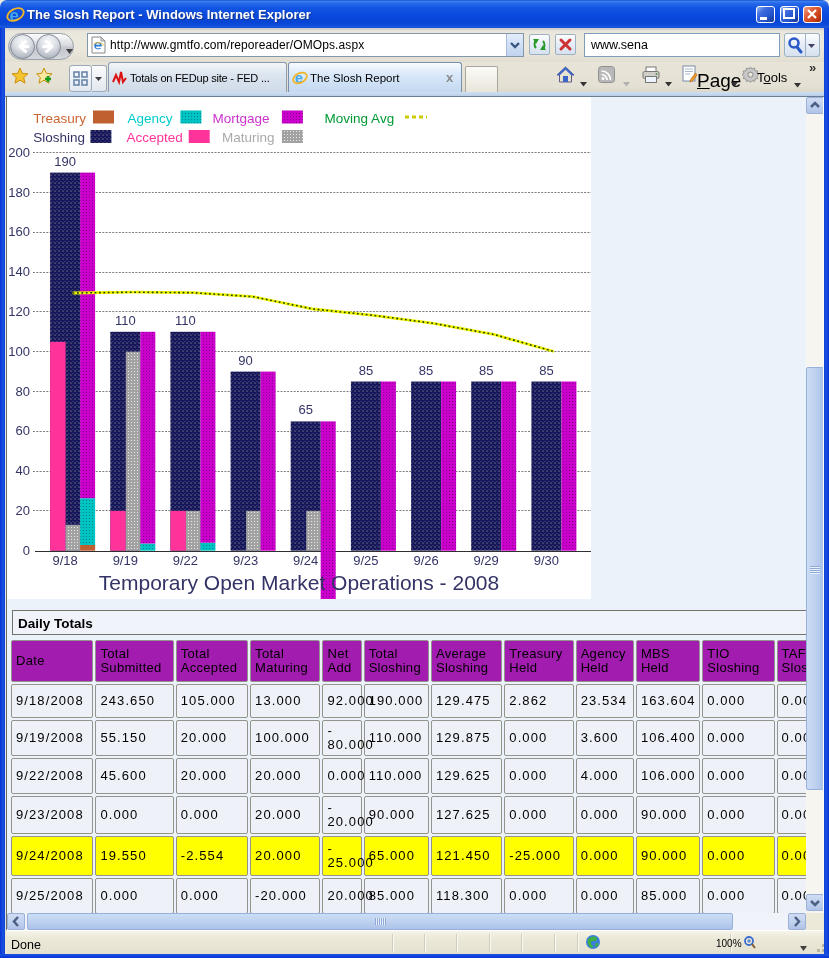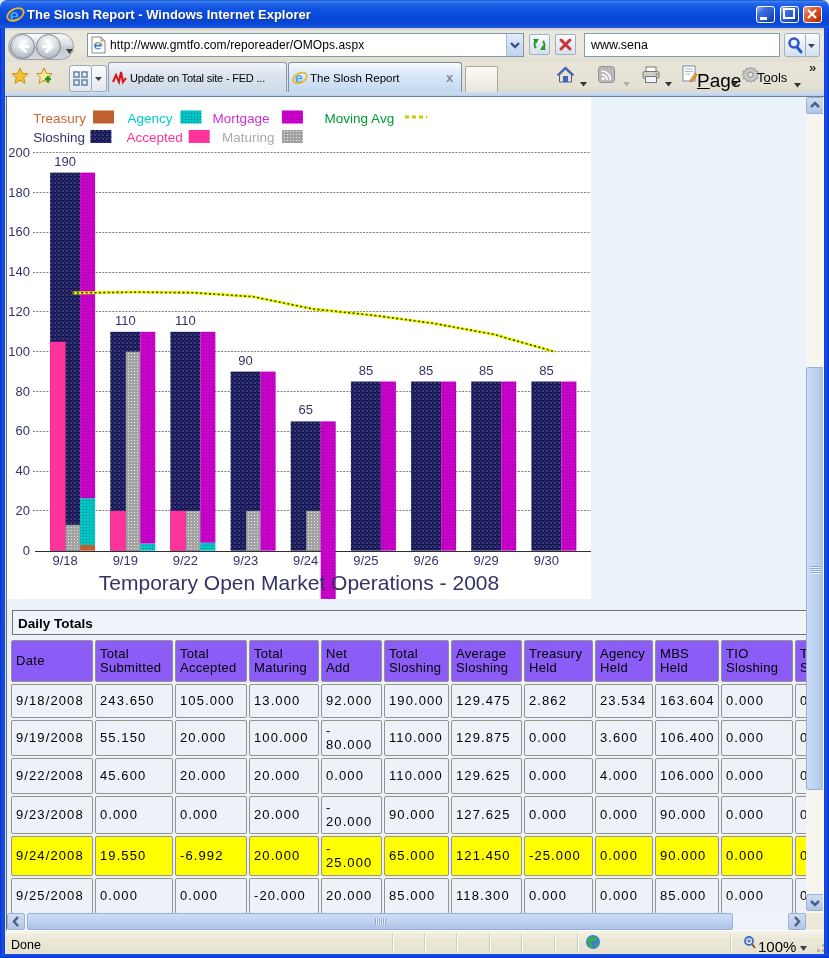--- a/index.html
+++ b/index.html
@@ -47,21 +47,21 @@
 .tabtext { font-size:12px; color:#000; }
 
 #content { left:7px; top:97px; width:799px; height:816px; background:#ecf2f9; overflow:hidden; }
 #chartwhite { left:0px; top:0px; width:584px; height:502px; background:#fff; }
 
 #dtbox { left:1px; top:512px; width:920px; height:404px; }
 #dtband { left:4px; top:1px; width:842px; height:25px; background:#f0f4fa; border:1px solid #73736b; }
 #dttitle { left:5px; top:5px; font-size:13.5px; font-weight:bold; color:#000; }
 #dtable { position:absolute; left:1px; top:29px; border-collapse:separate; border-spacing:2px; table-layout:fixed; width:842px; }
 #dtable td { border:1px solid #94948c; border-radius:2px; background:#eef2f8; font-size:13px; letter-spacing:1.1px; color:#000; padding:2px 3px 2px 4px; vertical-align:middle; line-height:14.5px; }
-#dtable tr.hdr td { background:#8b5cf6; letter-spacing:0.3px; }
+#dtable tr.hdr td { background:#a21caf; letter-spacing:0.3px; }
 #dtable tr.yellow td { background:#ffff00; }
 
 #vscroll { left:806px; top:97px; width:18px; height:816px; background:#f6f5f0; }
 #hscroll { left:7px; top:913px; width:799px; height:17px; background:#f0f4fa; }
 .sbtn { background:linear-gradient(180deg,#cfdcf3,#c2d3ef 50%,#b0c4e8); border:1px solid #9cb0d8; border-radius:2px; }
 .sthumb { background:linear-gradient(90deg,#cbdcf5,#bed2f0 50%,#abc2e8); border:1px solid #98b0dc; border-radius:2px; }
 .sthumbh { background:linear-gradient(180deg,#cbdcf5,#bed2f0 50%,#abc2e8); border:1px solid #98b0dc; border-radius:2px; }
 
 #statusbar { left:0; top:930px; width:829px; height:24px; background:linear-gradient(180deg,#f6f4ea,#ece9d8 30%,#e4e1d0); border-top:1px solid #fff;margin-left:7px; }
 #statusbar .sep { position:absolute; top:3px; width:1px; height:18px; background:#d0cdbc; box-shadow:1px 0 0 #fafaf2; }
@@ -159,21 +159,21 @@
         <rect x="12" y="14" width="5" height="5"></rect>
       </g>
     </svg></div>
 <div class="abs" style="left:92px;top:65px;width:15px;height:27px;border:1px solid #9aa8b8;border-left:none;border-radius:0 3px 3px 0;background:linear-gradient(180deg,#fafbfc,#e2e8f0);"><svg width="13" height="25">
       <path d="M3 11 L10 11 L6.5 15 Z" fill="#404040"></path>
     </svg></div>
 <div class="abs tab" id="tab1"></div>
 <div class="abs" style="left:112px;top:70px;"><svg width="15" height="15">
       <path d="M1 12 L4 5 L7 12 L9 2 L11 12 L14 8" stroke="#dd1111" stroke-width="2" fill="none"></path>
     </svg></div>
-<div class="abs tabtext" style="left:130px;top:72px;font-size:11px;letter-spacing:-0.2px;">Update on Total site - FED ...</div>
+<div class="abs tabtext" style="left:130px;top:72px;font-size:11px;letter-spacing:-0.2px;">Totals on FEDup site - FED ...</div>
 <div class="abs tab" id="tab2"></div>
 <div class="abs" id="ietabicon" style="left:292px;top:70px;"><svg width="16" height="16" viewBox="0 0 19 19">
 <text x="3.5" y="15.5" font-family="Liberation Sans, sans-serif" font-size="17" font-weight="bold" fill="#45a8e8">e</text>
 <g transform="rotate(-28 9.5 9.5)">
         <ellipse cx="9.5" cy="9.5" rx="8.7" ry="5.6" fill="none" stroke="#f0b424" stroke-width="2"></ellipse>
       </g>
 </svg></div>
 <div class="abs tabtext" style="left:310px;top:72px;font-size:11.5px;">The Slosh Report</div>
 <div class="abs" style="left:446px;top:70px;font-size:13px;font-weight:bold;color:#8a8a8a;">x</div>
 <div class="abs" id="tabstub"></div>
@@ -340,21 +340,21 @@
     <div class="abs" id="dtband">
         <div class="abs" id="dttitle">Daily Totals</div>
       </div>
     <table id="dtable">
         <tbody>
           <tr class="hdr" style="height:42px;">
 <td style="width:82px;">Date</td>
 <td style="width:78px;">Total Submitted</td>
 <td style="width:72px;">Total Accepted</td>
 <td style="width:70px;">Total Maturing</td>
-<td style="width:61px;">Net<br>Add</td>
+<td style="width:39px;">Net<br>Add</td>
 <td style="width:65px;">Total Sloshing</td>
 <td style="width:71px;">Average Sloshing</td>
 <td style="width:69px;">Treasury Held</td>
 <td style="width:58px;">Agency Held</td>
 <td style="width:64px;">MBS Held</td>
 <td style="width:72px;">TIO Sloshing</td>
 <td style="width:72px;">TAF Sloshing</td>
 </tr>
 <tr style="height:34px;">
 <td>9/18/2008</td>
@@ -408,21 +408,21 @@
 <td>127.625</td>
 <td>0.000</td>
 <td>0.000</td>
 <td>90.000</td>
 <td>0.000</td>
 <td>0.000</td>
 </tr>
 <tr class="yellow" style="height:40px;">
 <td>9/24/2008</td>
 <td>19.550</td>
-<td>-6.992</td>
+<td>-2.554</td>
 <td>20.000</td>
 <td>-<br>25.000</td>
 <td>65.000</td>
 <td>121.450</td>
 <td>-25.000</td>
 <td>0.000</td>
 <td>90.000</td>
 <td>0.000</td>
 <td>0.000</td>
 </tr>
@@ -478,21 +478,21 @@
         <path d="M3 5 C5 3 8 2 11 3 C13 5 12 7 9 7 C6 7 5 9 7 11 C9 13 8 14 6 14 C3 12 2 8 3 5 Z" fill="#3fae49"></path>
         <path d="M11 9 C13 8 14 10 13 12 C12 13 10 13 10 11 Z" fill="#3fae49"></path>
       </svg></div>
   <div class="abs" style="left:597px;top:23px;font-size:12.5px;color:#000;">Internet</div>
   <div class="sep" style="left:723px;"></div>
   <div class="abs" style="left:735px;top:3px;"><svg width="15" height="16">
         <circle cx="7" cy="7" r="4" fill="none" stroke="#3a6ed0" stroke-width="1.8"></circle>
         <path d="M10 10 L13 14" stroke="#8a5a2a" stroke-width="2"></path>
         <path d="M5 7 L9 7 M7 5 L7 9" stroke="#3a6ed0" stroke-width="1"></path>
       </svg></div>
-  <div class="abs" style="left:751px;top:7px;font-size:15px;color:#000;">100%</div>
+  <div class="abs" style="left:709px;top:7px;font-size:10px;color:#000;">100%</div>
   <div class="abs" style="left:792px;top:8px;"><svg width="10" height="8">
         <path d="M1 1 L8 1 L4.5 6 Z" fill="#404040"></path>
       </svg></div>
   <div class="abs" style="left:810px;top:8px;"><svg width="14" height="14">
         <g fill="#b8b4a0">
           <rect x="10" y="0" width="3" height="3"></rect>
           <rect x="5" y="5" width="3" height="3"></rect>
           <rect x="10" y="5" width="3" height="3"></rect>
           <rect x="0" y="10" width="3" height="3"></rect>
           <rect x="5" y="10" width="3" height="3"></rect>

